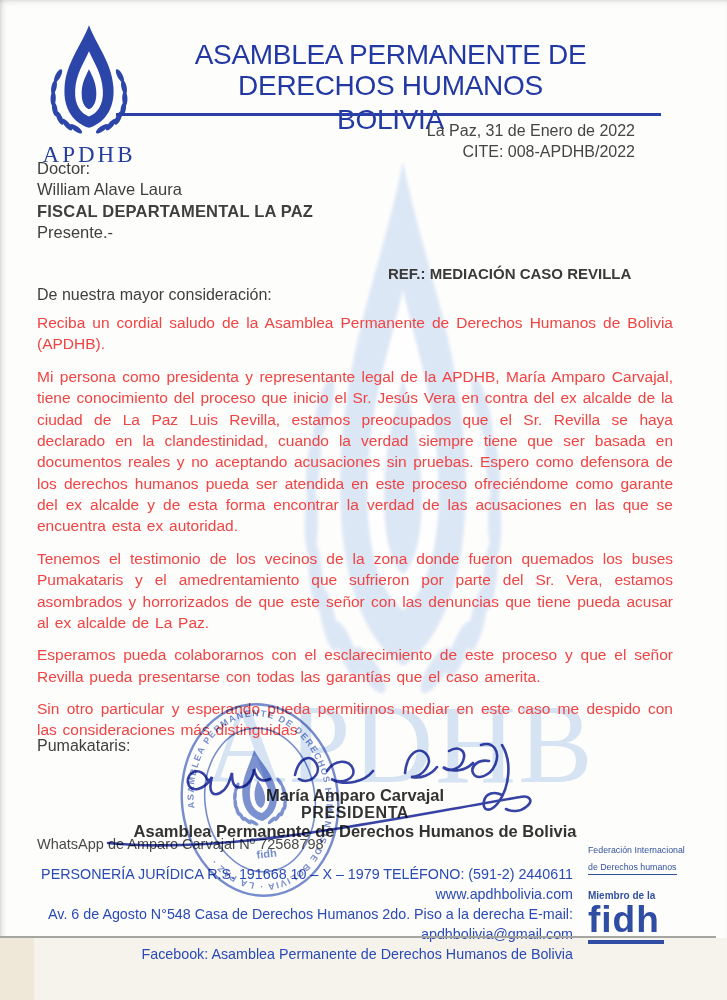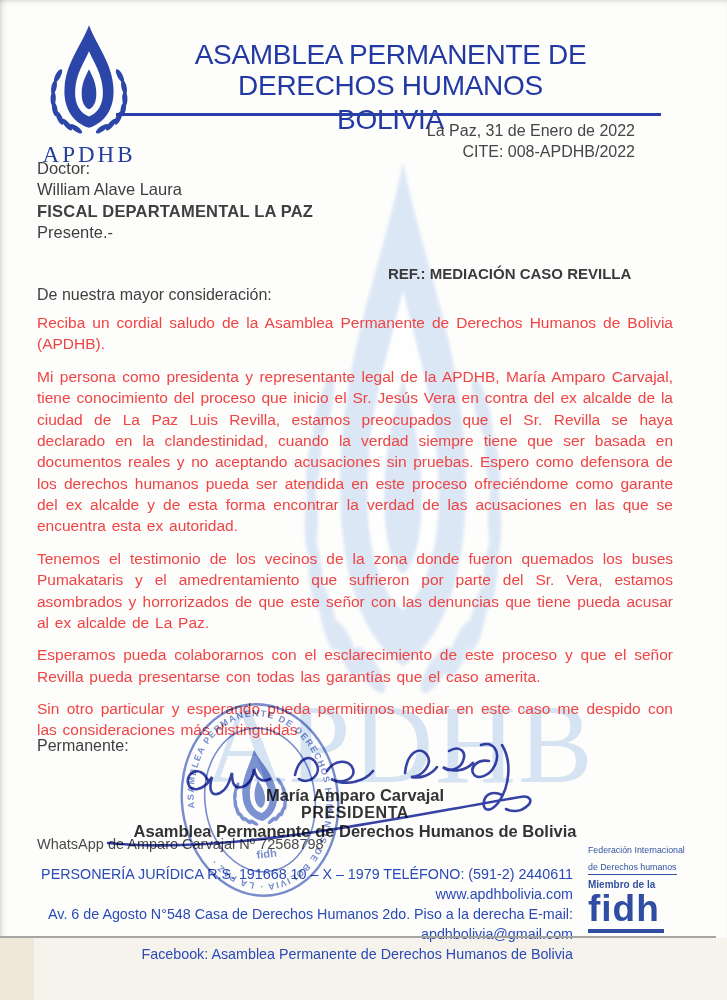--- a/index.html
+++ b/index.html
@@ -46,21 +46,21 @@
   .whatsapp{position:absolute;left:37px;top:836px;font-size:14.5px;color:#4a4a4a;z-index:3;}
   .stamp-svg{position:absolute;left:165px;top:695px;width:190px;height:215px;z-index:4;
     mix-blend-mode:multiply;opacity:.8;}
   .signature-svg{position:absolute;left:90px;top:715px;width:520px;height:160px;z-index:5;
     mix-blend-mode:multiply;}
   
   .footer{position:absolute;left:28px;top:864px;width:545px;text-align:right;z-index:3;
     color:#2a4ab5;font-size:14.3px;line-height:1.4;}
   .fidh-badge{position:absolute;left:588px;top:845px;width:128px;z-index:3;color:#33519f;text-align:left;}
   .fidh-small{font-size:8.8px;line-height:1.25;}
-  .fidh-small-2{font-size:8.8px;line-height:1.25;border-bottom:1px solid #33519f;display:inline-block;padding-bottom:1px;margin-bottom:3px;}
+  .fidh-small-2{font-size:8.8px;line-height:1.25;border-bottom:1px solid #33519f;display:inline-block;padding-bottom:1px;margin-bottom:14px;}
   .fidh-member{font-size:10px;font-weight:bold;margin-top:1px;}
   .fidh-logo{font-size:37px;font-weight:bold;letter-spacing:1px;line-height:1;color:#2f4da3;
     border-bottom:4px solid #2f4da3;display:inline-block;padding:0 4px 2px 0;}
   
   .scan-line{position:absolute;left:0;top:936px;width:716px;height:2px;background:#a5a5a2;z-index:6;}
   .scan-bottom{position:absolute;left:0;top:938px;width:727px;height:62px;background:#f6f3ec;z-index:2;}
   .scan-bottom-left{position:absolute;left:0;top:938px;width:34px;height:62px;background:#efe8d9;z-index:3;}
 </style>
 </head>
 <body>
@@ -125,21 +125,21 @@
   <div class="greeting">De nuestra mayor consideración:</div>
 
   <div class="letter-body">
     <p>Reciba un cordial saludo de la Asamblea Permanente de Derechos Humanos de Bolivia (APDHB).</p>
     <p>Mi persona como presidenta y representante legal de la APDHB, María Amparo Carvajal, tiene conocimiento  del proceso que inicio el Sr. Jesús Vera en contra del ex alcalde de la ciudad de La Paz Luis Revilla, estamos preocupados que el Sr. Revilla se haya declarado en la clandestinidad, cuando la verdad siempre tiene que ser basada en documentos reales y no aceptando acusaciones sin pruebas. Espero como defensora de los derechos humanos  pueda ser atendida en este proceso ofreciéndome como garante del ex alcalde y de esta forma encontrar la verdad de las acusaciones en las que se encuentra esta ex autoridad.</p>
     <p>Tenemos el testimonio de los vecinos de la zona donde fueron quemados los buses Pumakataris y el amedrentamiento que sufrieron por parte del Sr. Vera, estamos asombrados y horrorizados de que este señor con las denuncias que tiene pueda acusar al ex alcalde de La Paz.</p>
     <p>Esperamos pueda colaborarnos con el esclarecimiento de este proceso y que el señor Revilla pueda presentarse con todas las garantías que el caso amerita.</p>
     <p>Sin otro particular y esperando pueda permitirnos mediar en este caso me despido con las consideraciones más distinguidas</p>
   </div>
 
-  <div class="atentamente">Permanente:</div>
+  <div class="atentamente">Pumakataris:</div>
 
   <svg class="stamp-svg" viewBox="0 0 190 215">
     <g transform="rotate(-7 95 105)">
       <ellipse cx="95" cy="105" rx="78" ry="96" fill="none" stroke="#5570c5" stroke-width="2.4"></ellipse>
       <ellipse cx="95" cy="105" rx="55" ry="72" fill="none" stroke="#5570c5" stroke-width="1.6"></ellipse>
       <defs>
         <path id="stampRing" d="M 29,105 A 66,84 0 1 1 161,105 A 66,84 0 1 1 29,105" fill="none"></path>
       </defs>
       <text font-family="Liberation Sans, sans-serif" font-size="9" font-weight="bold" fill="#5570c5" letter-spacing="1.4">
         <textPath href="#stampRing">ASAMBLEA PERMANENTE DE DERECHOS HUMANOS DE BOLIVIA · LA PAZ ·</textPath>

